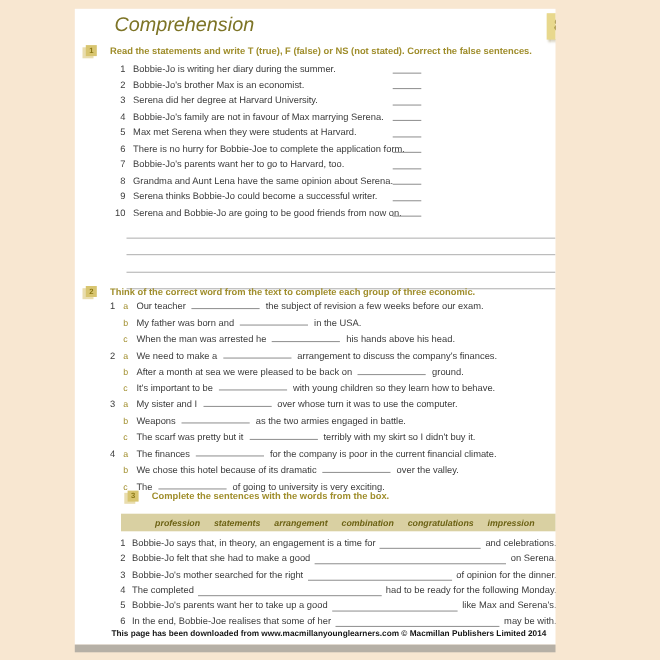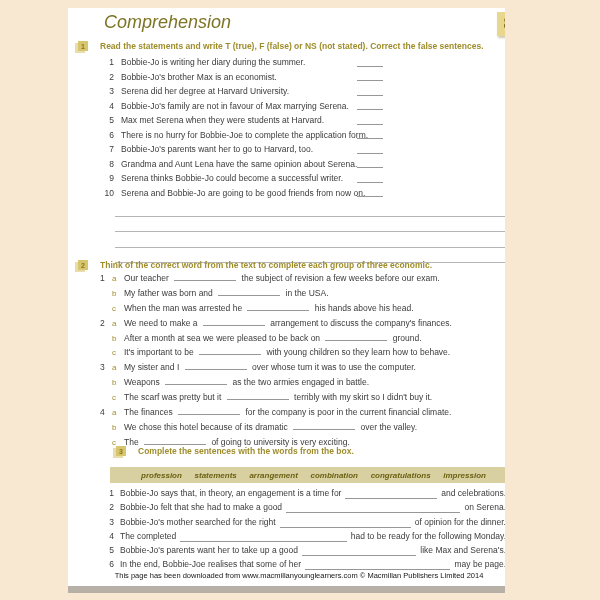--- a/index.html
+++ b/index.html
@@ -55,21 +55,21 @@
             display:flex;align-items:center;justify-content:space-between;padding:0 31px;}
   .word-box span{font-style:italic;font-weight:bold;font-size:8px;color:#6b6113;}
   #ex3-list{position:absolute;left:32px;top:477px;width:406px;}
   .ex3-row{display:flex;align-items:flex-end;height:14.2px;font-size:8.5px;}
   .ex3-num{width:14px;flex:none;margin-right:6px;text-align:right;line-height:12px;}
   .ex3-before,.ex3-after{white-space:nowrap;line-height:12px;}
   .ex3-blank{flex:1;border-bottom:1px solid #979797;height:10px;margin:0 4px;}
 
   
   .footer1{position:absolute;left:0;top:563px;width:462px;text-align:center;
-           font-weight:normal;font-size:7.5px;color:#151515;}
+           font-weight:bold;font-size:7.5px;color:#151515;}
   .footer2{position:absolute;right:0;top:570px;display:flex;align-items:center;gap:5px;margin-top:36px;}
   .footer2-text{font-size:7.5px;color:#a08d2b;}
   .page-num{font-size:12px;font-weight:bold;color:#be185d;}
   .foot-gold-bar{width:18px;height:9px;background:#c8b15d;}
 </style>
 </head>
 <body>
 
 <div id="canvas">
   <div class="right-margin"></div>
@@ -239,21 +239,21 @@
     <span class="ex3-num">5</span>
           <span class="ex3-before">Bobbie-Jo's parents want her to take up a good</span>
           <span class="ex3-blank"></span>
           <span class="ex3-after">like Max and Serena's.</span>
   </div>
 
   <div class="ex3-row">
     <span class="ex3-num">6</span>
           <span class="ex3-before">In the end, Bobbie-Joe realises that some of her</span>
           <span class="ex3-blank"></span>
-          <span class="ex3-after">may be page.</span>
+          <span class="ex3-after">may be with.</span>
   </div>
 </div>
 
     <div class="footer1">This page has been downloaded from www.macmillanyounglearners.com © Macmillan Publishers Limited 2014</div>
     <div class="footer2">
       <span class="footer2-text">Comprehension: true/false/not stated; words with multiple meanings: cloze</span>
       <span class="page-num">83</span>
       <span class="foot-gold-bar"></span>
     </div>
   </div>

